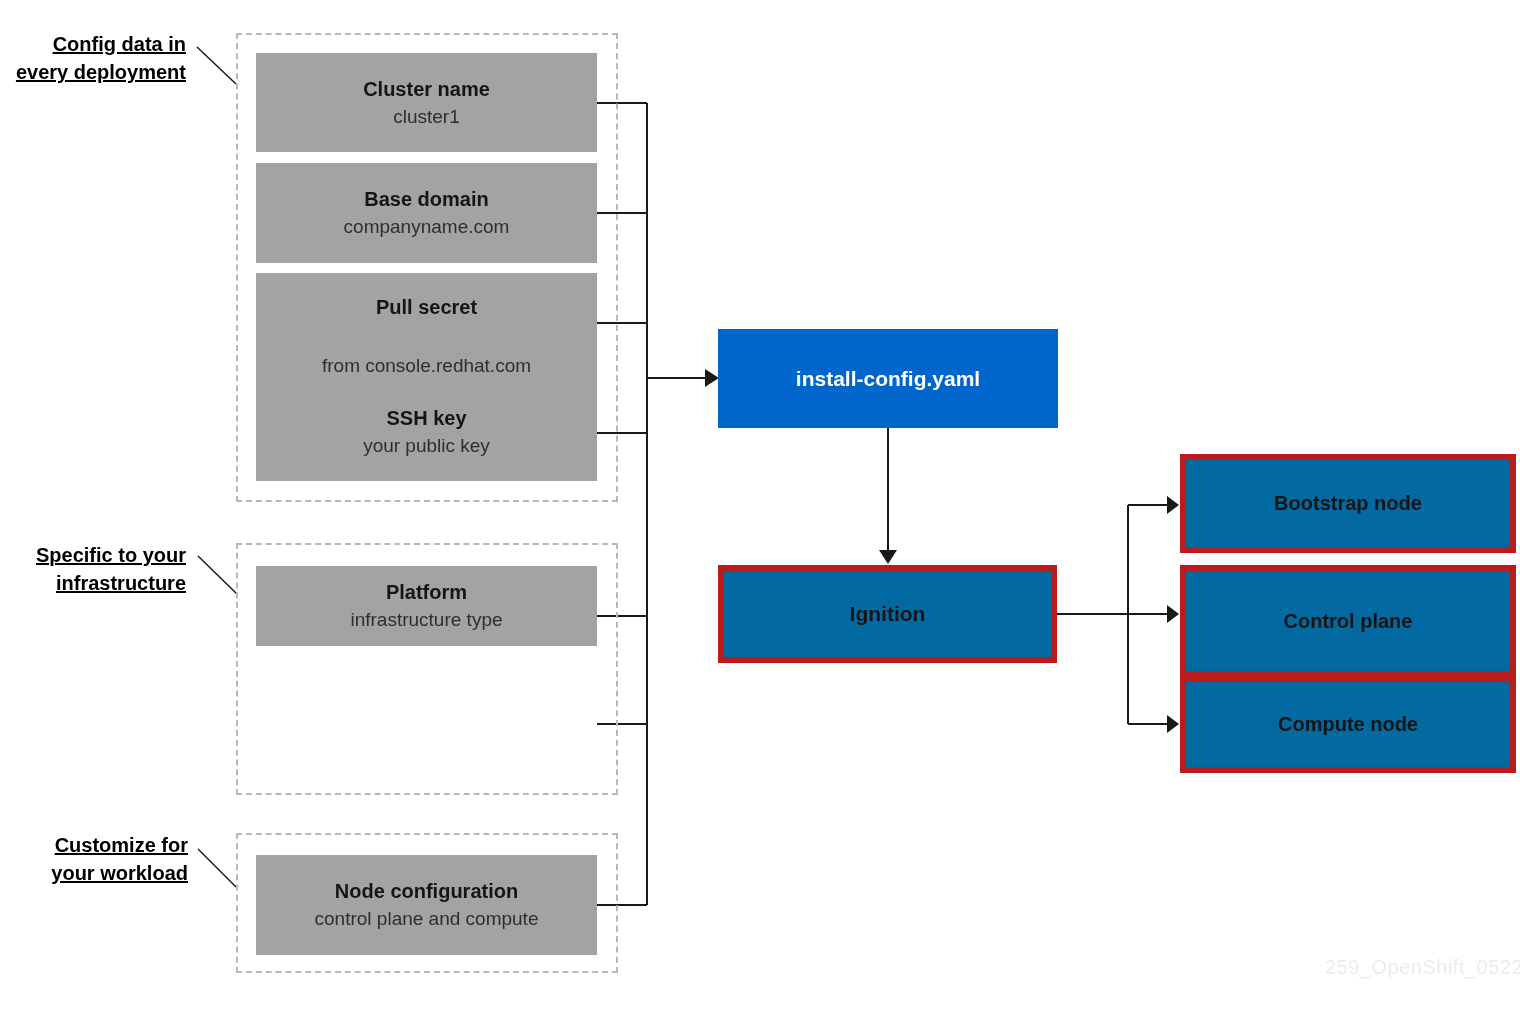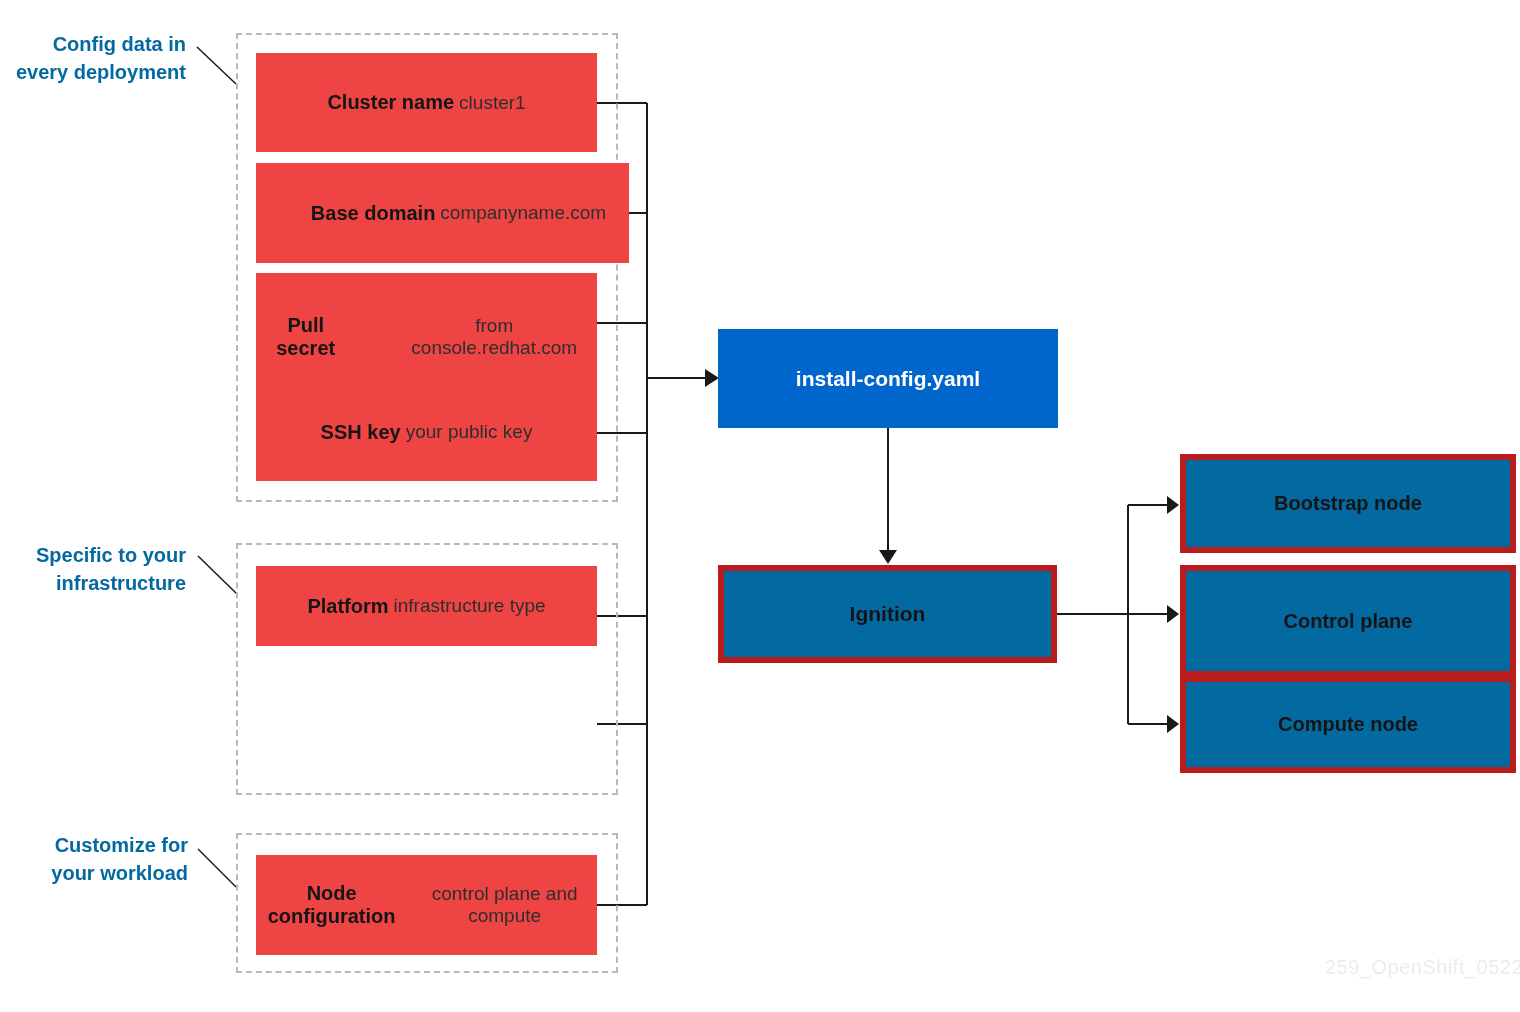--- a/index.html
+++ b/index.html
@@ -17,35 +17,36 @@
     box-sizing:border-box;
     background:transparent;
   }
   .g1{top:33px;height:469px;}
   .g2{top:543px;height:252px;}
   .g3{top:833px;height:140px;}
   .annotation{
     position:absolute;left:0;width:186px;
     text-align:right;
     font-weight:bold;font-size:20px;line-height:28px;
-    color:#0369a1;
+    color:#000000;
+    text-decoration:underline;
   }
   .a1{top:30px;}
   .a2{top:541px;}
   .a3{top:831px;width:188px;}
   .item{
     position:absolute;left:256px;width:341px;
-    background:#ef4444;
-    display:flex;flex-direction:row;align-items:center;justify-content:center;
+    background:#a3a3a3;
+    display:flex;flex-direction:column;align-items:center;justify-content:center;
     gap:5px;text-align:center;
   }
   .item .item-title{font-weight:bold;font-size:20px;color:#151515;}
   .item .item-subtitle{font-size:19px;color:#2e2e2e;}
   .i1{top:53px;height:99px;}
-  .i2{top:163px;height:100px;padding-left:32px;}
+  .i2{top:163px;height:100px;}
   .i3{top:273px;height:127px;gap:36px;}
   .i4{top:383px;height:98px;}
   .i5{top:566px;height:80px;}
   .i6{top:675px;height:99px;}
   .i7{top:855px;height:100px;text-align:center;}
   .node{
     position:absolute;
     display:flex;align-items:center;justify-content:center;
     box-sizing:border-box;text-align:center;
     font-size:20px;font-weight:600;

